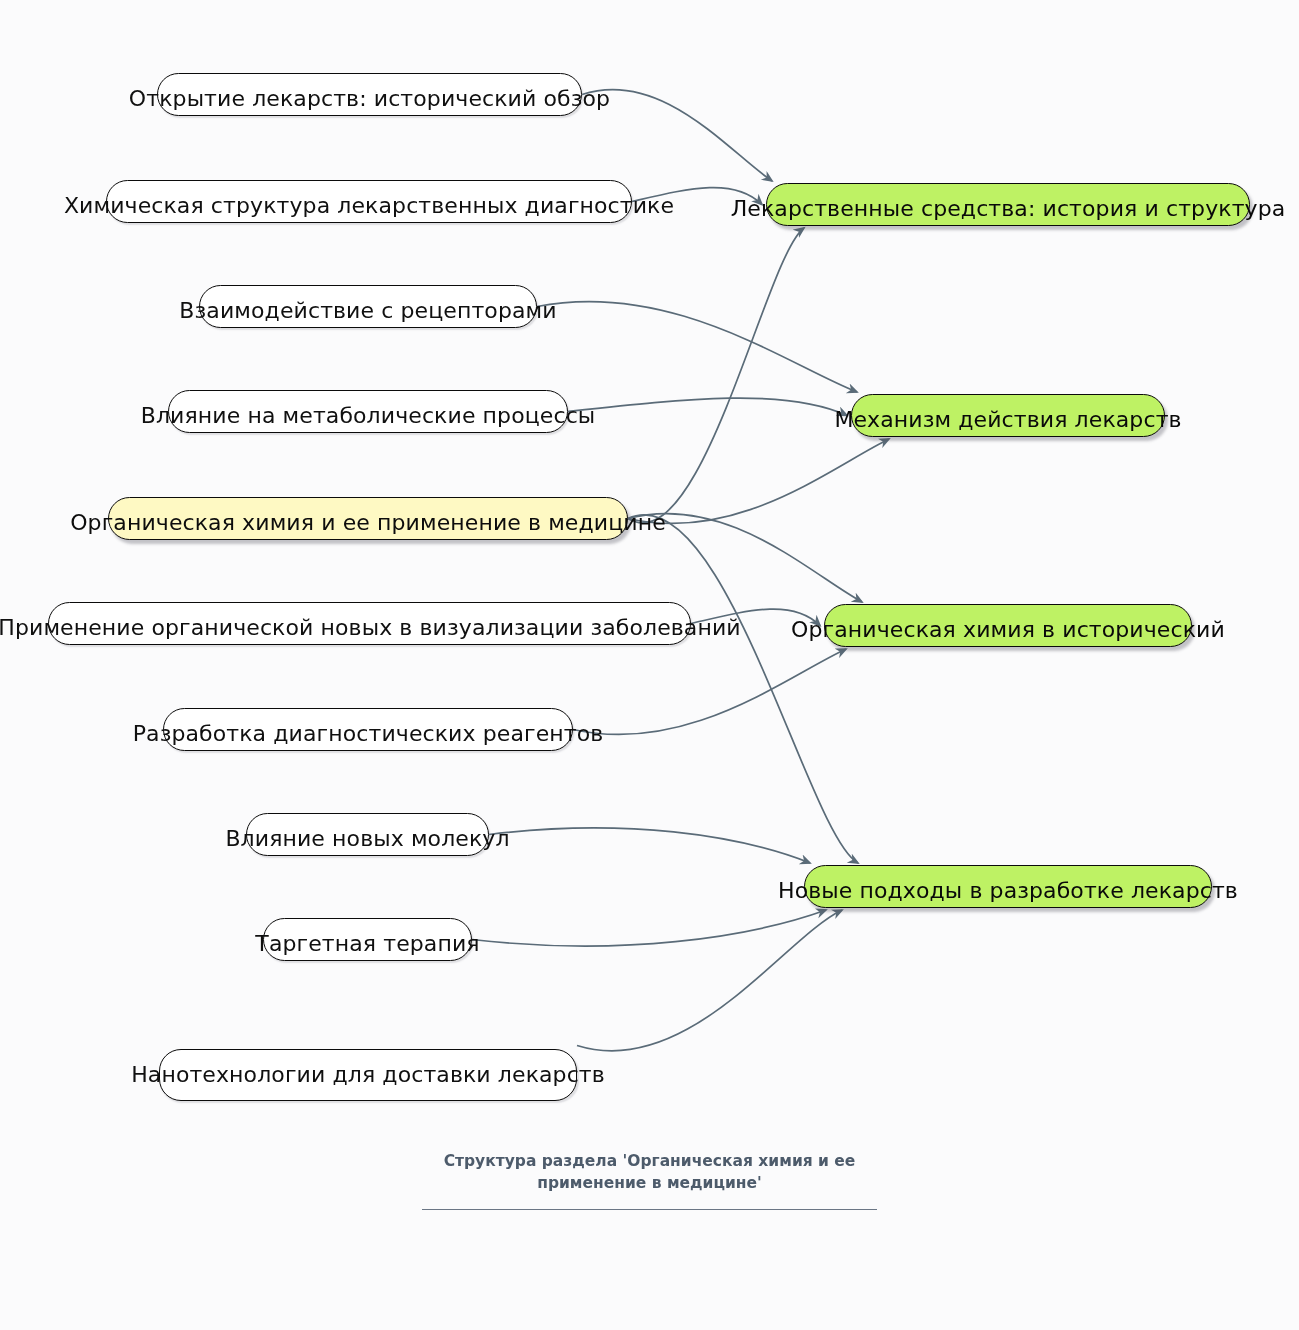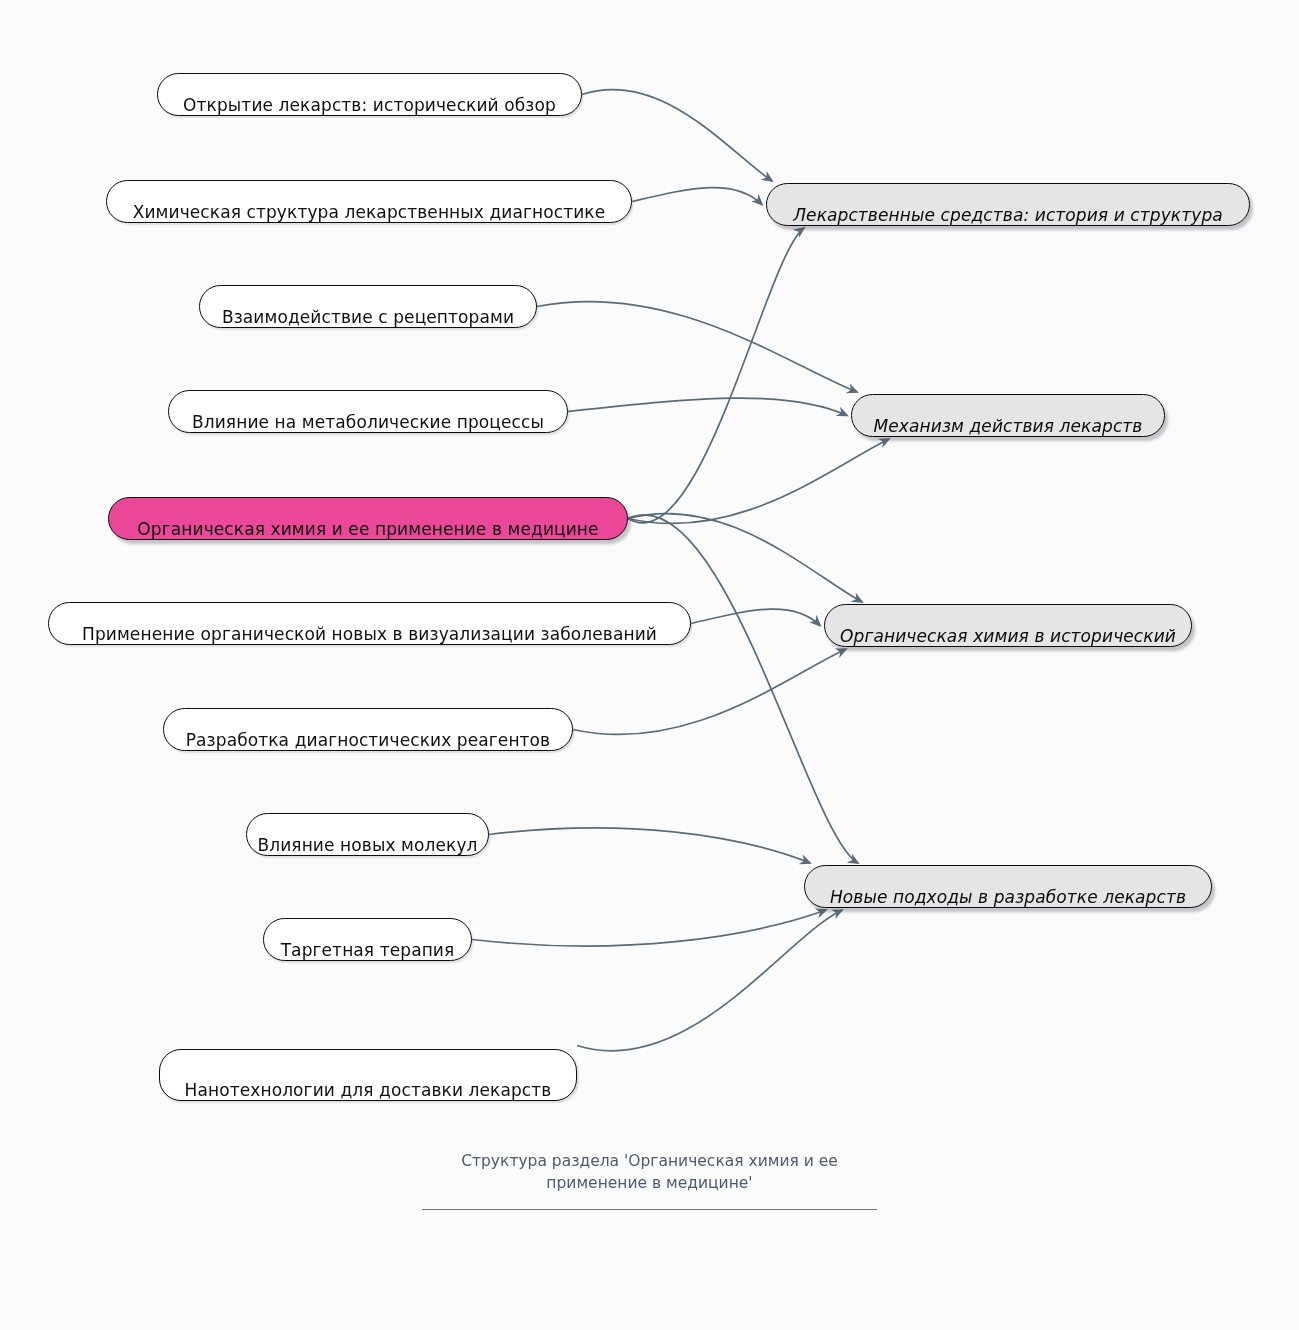--- a/index.html
+++ b/index.html
@@ -25,61 +25,60 @@
     position: absolute;
     left: 0; top: 0;
     width: 1299px;
     height: 1330px;
     pointer-events: none;
   }
   .node {
     position: absolute;
     box-sizing: border-box;
     display: flex;
-    align-items: flex-end;
+    align-items: flex-start;
     justify-content: center;
     border-radius: 22px;
     border: 1.6px solid #0b0b0b;
     background: #ffffff;
     color: #101010;
-    font-size: 17px;
+    font-size: 22px;
     letter-spacing: 0.1px;
     white-space: nowrap;
-    padding: 0 16px;
+    padding: 12px 16px;
     box-shadow: 2px 3px 2px rgba(90,90,100,0.30);
   }
   .node.leaf {
     background: #ffffff;
     box-shadow: 1.5px 2px 1.5px rgba(120,120,130,0.22);
   }
   .node.root {
-    background: #ec4899;
+    background: #fef9c3;
     border-color: #0b0b0b;
     color: #0d0d0d;
     font-weight: 400;
     box-shadow: 3px 4px 3px rgba(80,80,90,0.33);
   }
   .node.category {
-    background: #e5e5e5;
+    background: #bef264;
     border-color: #0b0b0b;
     color: #0a0a0a;
     box-shadow: 3px 4px 3px rgba(80,80,90,0.33);
-    font-style: italic;
   }
   .caption-block {
     position: absolute;
     left: 0;
     top: 1150px;
     width: 1299px;
     text-align: center;
   }
   .caption-title {
     color: #4d5b6b;
     font-size: 15.5px;
-    font-weight: normal;
+    font-weight: bold;
     line-height: 1.45;
     max-width: 480px;
     margin: 0 auto;
   }
   .caption-rule {
     width: 455px;
     height: 1px;
     background: #6b7685;
     margin: 14px auto 0 auto;
   }

